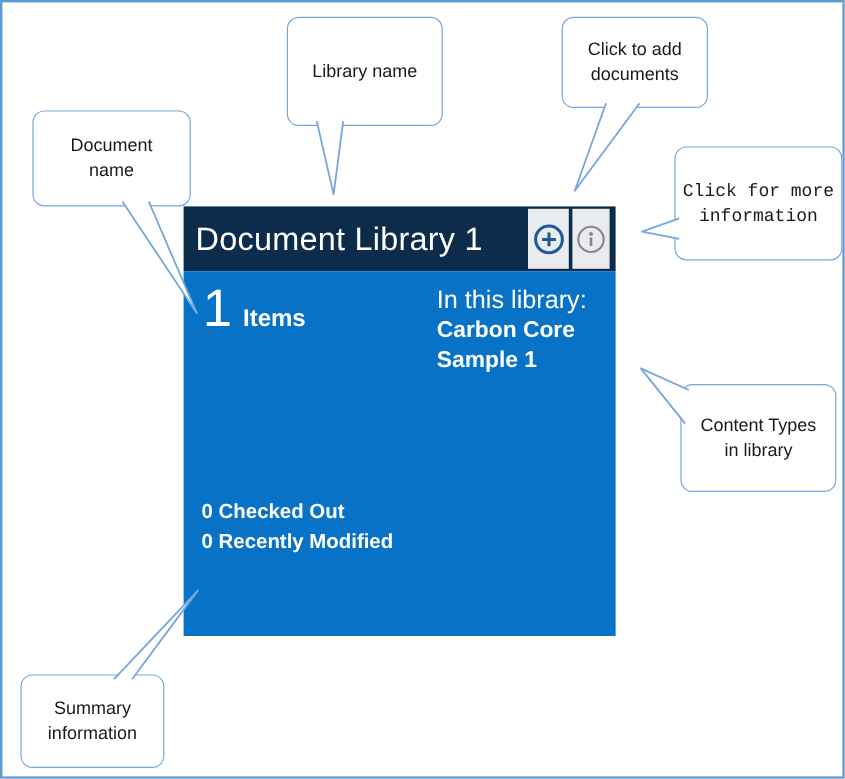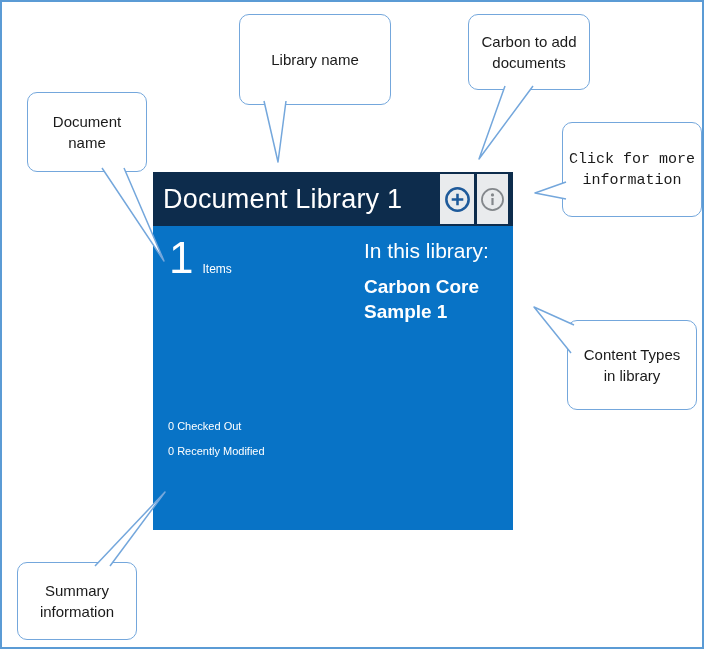--- a/index.html
+++ b/index.html
@@ -38,37 +38,37 @@
   .btn-add{right:39px;width:34px;color:var(--add-icon-color);}
   .btn-info{right:5px;width:31px;color:var(--info-icon-color);}
   .tile-body{
     position:relative;height:304px;background:var(--tile-body-bg);
     color:var(--tile-text);
   }
   .count-row{
     position:absolute;left:16px;top:8px;display:flex;align-items:baseline;
   }
   .count-number{font-size:44px;font-weight:300;line-height:48px;}
-  .count-label{font-size:12px;font-weight:400;margin-left:9px;}
+  .count-label{font-size:20px;font-weight:700;margin-left:9px;}
   .in-library{position:absolute;left:211px;top:13px;width:146px;}
   .in-library-heading{font-size:21px;font-weight:400;white-space:nowrap;}
   .content-type-line{font-size:19px;font-weight:600;line-height:25px;}
-  .content-types-list{margin-top:11px;}
+  .content-types-list{}
   .summary-list{position:absolute;left:15px;top:188px;}
-  .summary-line{font-size:11px;font-weight:400;line-height:25px;white-space:nowrap;}
+  .summary-line{font-size:17px;font-weight:700;line-height:25px;white-space:nowrap;}
 
   
   .callout{
     position:absolute;background:#fff;border:1.5px solid var(--callout-border);
     border-radius:10px;color:var(--callout-text);
     display:flex;flex-direction:column;align-items:center;justify-content:center;
     text-align:center;font-size:15px;line-height:21px;z-index:2;
   }
-  .co-document-count{left:25px;top:90px;width:120px;height:80px;}
-  .co-library-name{left:237px;top:12px;width:152px;height:91px;}
+  .co-document-count{left:25px;top:90px;width:132px;height:80px;}
+  .co-library-name{left:237px;top:12px;width:130px;height:91px;}
   .co-add-documents{left:466px;top:12px;width:122px;height:76px;}
   .co-more-information{left:560px;top:120px;width:140px;height:95px;font-family:Liberation Mono, monospace;}
   .co-content-types{left:565px;top:318px;width:130px;height:90px;text-align:right;}
   .co-summary-information{left:15px;top:560px;width:120px;height:78px;}
 
   .tails{
     position:absolute;left:0;top:0;width:704px;height:649px;
     pointer-events:none;z-index:3;
   }
   .tail{fill:#ffffff;stroke:var(--callout-border);stroke-width:1.5;stroke-linejoin:round;}
@@ -122,21 +122,21 @@
   <div class="callout co-document-count">
     <div class="co-line">Document</div>
     <div class="co-line">name</div>
   </div>
 
   <div class="callout co-library-name">
     <div class="co-line">Library name</div>
   </div>
 
   <div class="callout co-add-documents">
-    <div class="co-line">Carbon to add</div>
+    <div class="co-line">Click to add</div>
     <div class="co-line">documents</div>
   </div>
 
   <div class="callout co-more-information">
     <div class="co-line">Click for more</div>
     <div class="co-line">information</div>
   </div>
 
   <div class="callout co-content-types">
     <div class="co-line">Content Types</div>

